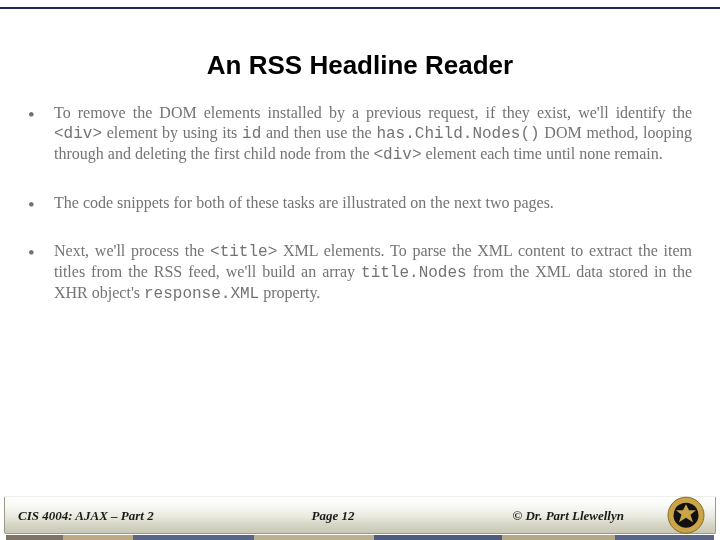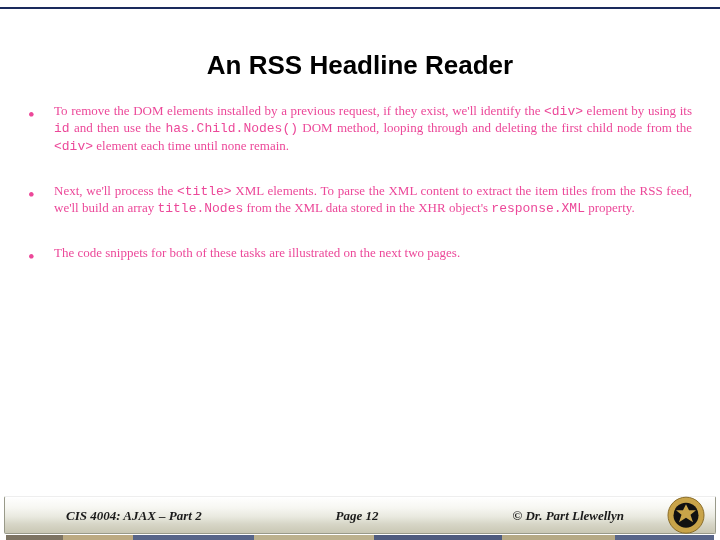--- a/index.html
+++ b/index.html
@@ -30,23 +30,23 @@
     color: #000;
     margin-top: 14px;
     margin-bottom: 22px;
   }
   .bullets {
     list-style: none;
   }
   .bullets > li {
     position: relative;
     padding-left: 26px;
-    font-size: 13px;
+    font-size: 16px;
     line-height: 1.25;
-    color: #ec4899;
+    color: #737373;
     text-align: justify;
     margin-bottom: 28px;
   }
   .bullets > li::before {
     content: "•";
     position: absolute;
     left: 0;
     top: 0;
     font-size: 19px;
   }
@@ -79,45 +79,44 @@
     position: absolute;
     left: 18px; right: 96px; top: 0; bottom: 0;
     display: flex;
     align-items: center;
     justify-content: space-between;
     font-family: "Times New Roman", serif;
     font-size: 13px;
     font-style: italic;
     font-weight: bold;
     color: #1a1a1a;
-    margin-left: 48px;
   }
   .logo {
     position: absolute;
     right: 14px; top: 50%; transform: translateY(-52%);
     width: 40px; height: 40px;
   }
 </style>
 </head>
 <body>
 
 <div class="top-rule"></div>
 
 <div class="slide">
   <h1 class="title">An RSS Headline Reader</h1>
 
   <ul class="bullets">
     <li>
       <span>To remove the DOM elements installed by a previous request, if they exist, we'll identify the </span><span class="code">&lt;div&gt;</span><span> element by using its </span><span class="code">id</span><span> and then use the </span><span class="code">has.Child.Nodes()</span><span> DOM method, looping through and deleting the first child node from the </span><span class="code">&lt;div&gt;</span><span> element each time until none remain.</span>
     </li>
     <li>
-      <span>Next, we'll process the </span><span class="code">&lt;title&gt;</span><span> XML elements.  To parse the XML content to extract the item titles from the RSS feed, we'll build an array </span><span class="code">title.Nodes</span><span> from the XML data stored in the XHR object's </span><span class="code">response.XML</span><span> property.</span>
+      <span>The code snippets for both of these tasks are illustrated on the next two pages.</span>
     </li>
     <li>
-      <span>The code snippets for both of these tasks are illustrated on the next two pages.</span>
+      <span>Next, we'll process the </span><span class="code">&lt;title&gt;</span><span> XML elements.  To parse the XML content to extract the item titles from the RSS feed, we'll build an array </span><span class="code">title.Nodes</span><span> from the XML data stored in the XHR object's </span><span class="code">response.XML</span><span> property.</span>
     </li>
   </ul>
 </div>
 
 <div class="footer">
   <div class="footer-bar"></div>
   <div class="footer-row">
     <span>CIS 4004: AJAX – Part 2</span>
     <span>Page 12</span>
     <span>© Dr. Part Llewellyn</span>

